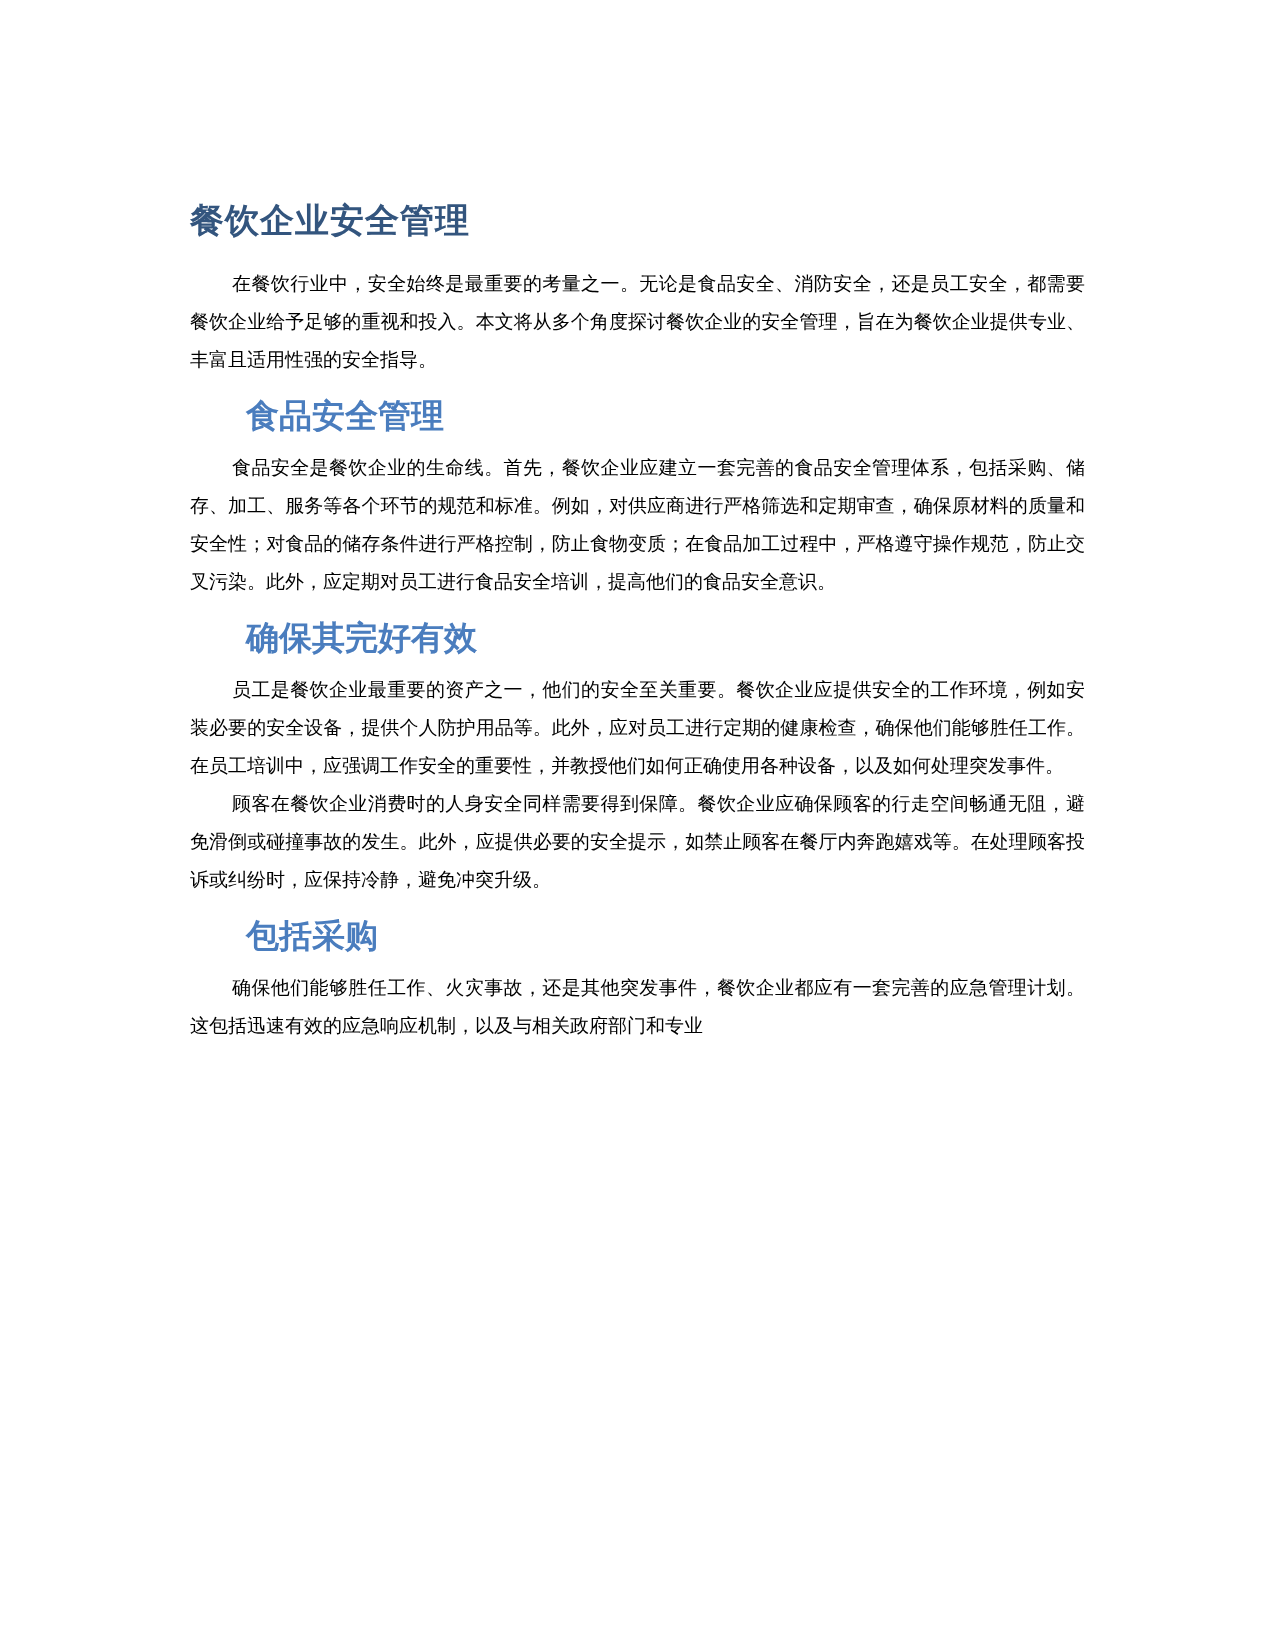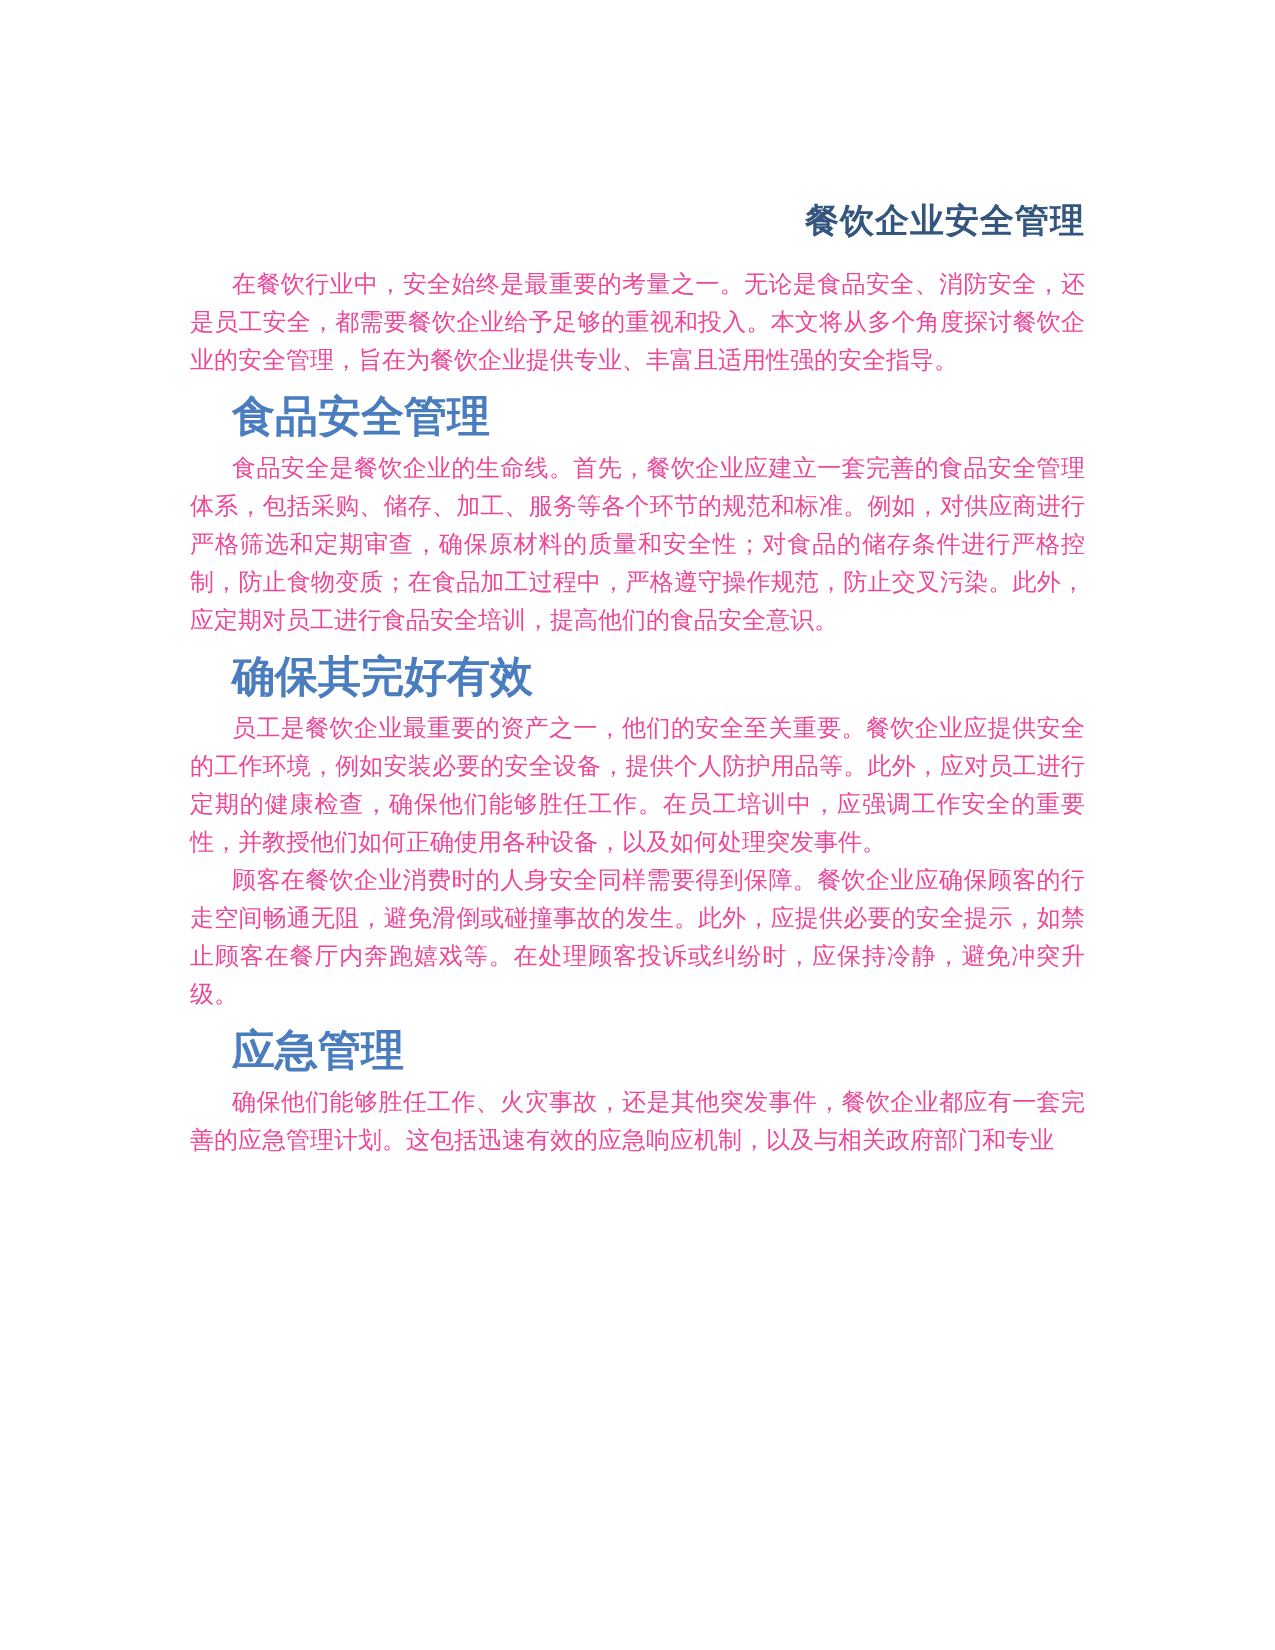--- a/index.html
+++ b/index.html
@@ -19,57 +19,57 @@
     height: 1650px;
     padding: 197px 190px 0 190px;
     background: #ffffff;
   }
   .doc-title {
     margin: 0 0 22px 0;
     font-family: "Liberation Sans", sans-serif;
     font-weight: bold;
     font-size: 34px;
     line-height: 46px;
-    text-align: right;
+    text-align: left;
     color: #33557E;
     letter-spacing: 1px;
   }
   .section-heading {
-    margin: 15px 0 11px 42px;
+    margin: 15px 0 11px 56px;
     font-family: "Liberation Sans", sans-serif;
     font-weight: bold;
-    font-size: 43px;
+    font-size: 33px;
     line-height: 44px;
     color: #4A7DBE;
   }
   .body-para {
     margin: 0;
     font-family: Liberation Sans, sans-serif;
-    font-size: 24px;
+    font-size: 19px;
     line-height: 38px;
     text-align: justify;
     text-justify: inter-ideograph;
     text-indent: 42px;
-    color: #ec4899;
+    color: #000000;
   }
 </style>
 </head>
 <body>
 
 <div class="page">
 
   <h1 class="doc-title">餐饮企业安全管理</h1>
 
   <p class="body-para">在餐饮行业中，安全始终是最重要的考量之一。无论是食品安全、消防安全，还是员工安全，都需要餐饮企业给予足够的重视和投入。本文将从多个角度探讨餐饮企业的安全管理，旨在为餐饮企业提供专业、丰富且适用性强的安全指导。</p>
 
   <h2 class="section-heading">食品安全管理</h2>
   <p class="body-para">食品安全是餐饮企业的生命线。首先，餐饮企业应建立一套完善的食品安全管理体系，包括采购、储存、加工、服务等各个环节的规范和标准。例如，对供应商进行严格筛选和定期审查，确保原材料的质量和安全性；对食品的储存条件进行严格控制，防止食物变质；在食品加工过程中，严格遵守操作规范，防止交叉污染。此外，应定期对员工进行食品安全培训，提高他们的食品安全意识。</p>
 
   <h2 class="section-heading">确保其完好有效</h2>
 
   <p class="body-para">员工是餐饮企业最重要的资产之一，他们的安全至关重要。餐饮企业应提供安全的工作环境，例如安装必要的安全设备，提供个人防护用品等。此外，应对员工进行定期的健康检查，确保他们能够胜任工作。在员工培训中，应强调工作安全的重要性，并教授他们如何正确使用各种设备，以及如何处理突发事件。</p>
 
   <p class="body-para">顾客在餐饮企业消费时的人身安全同样需要得到保障。餐饮企业应确保顾客的行走空间畅通无阻，避免滑倒或碰撞事故的发生。此外，应提供必要的安全提示，如禁止顾客在餐厅内奔跑嬉戏等。在处理顾客投诉或纠纷时，应保持冷静，避免冲突升级。</p>
 
-  <h2 class="section-heading">应急管理</h2>
+  <h2 class="section-heading">包括采购</h2>
   <p class="body-para">确保他们能够胜任工作、火灾事故，还是其他突发事件，餐饮企业都应有一套完善的应急管理计划。这包括迅速有效的应急响应机制，以及与相关政府部门和专业</p>
 
 </div>
 
 </body></html>

